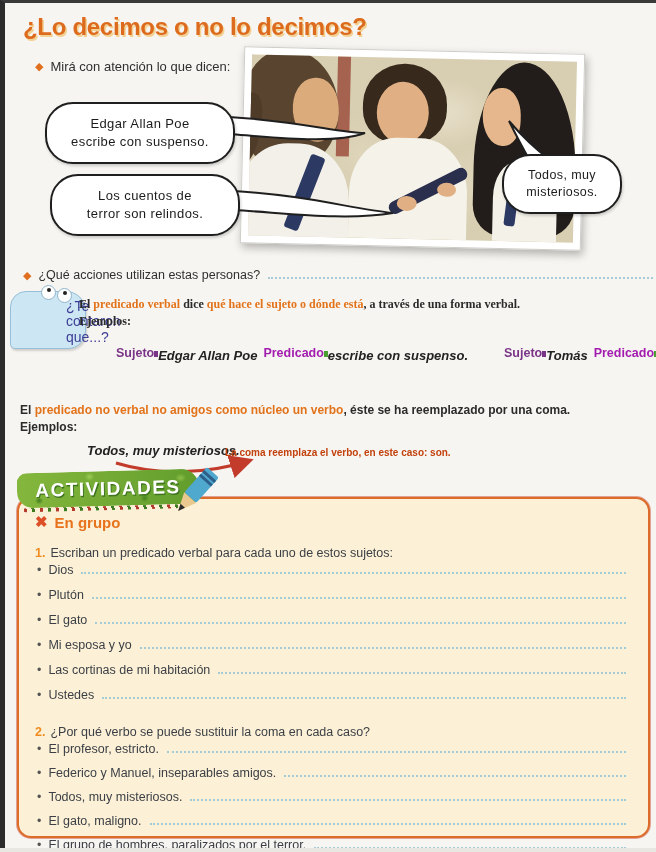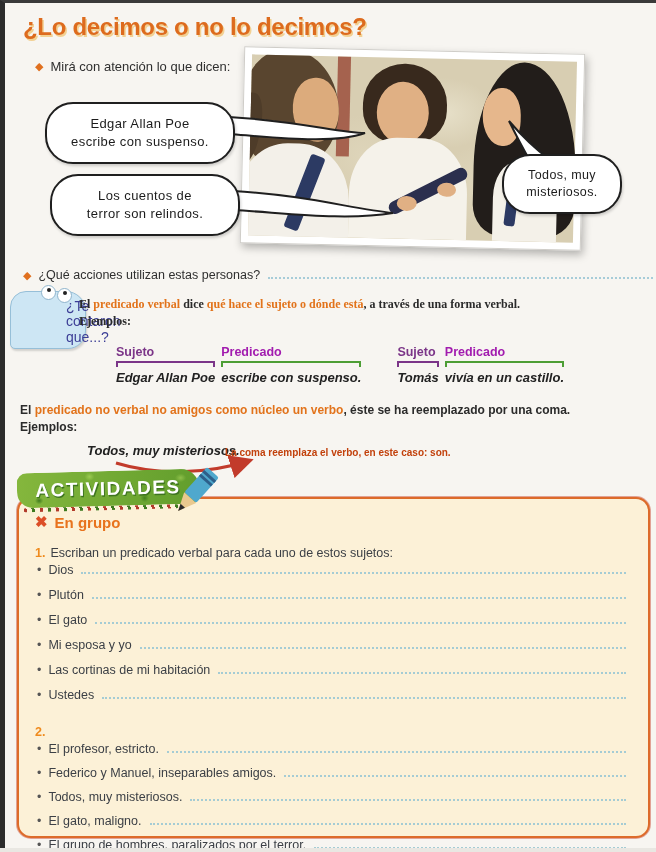--- a/index.html
+++ b/index.html
@@ -73,21 +73,21 @@
   .eye2{left:46px;top:-4px;}
   
   .theory{position:absolute;font-size:12px;font-weight:bold;color:#2b2b2b;line-height:1.35;}
   .t1{left:74px;top:293px;width:560px;font-family:Liberation Serif, serif;}
   .t2{left:15px;top:399px;width:630px;}
   .hl{color:#e2731b;}
   .ejemplos{display:block;margin-top:1px;}
   
   .examples-row{position:absolute;left:108px;top:342px;display:flex;gap:30px;}
   .example-group{display:flex;}
-  .ex-col{display:flex;flex-direction:column;padding:0 3px;}
+  .ex-col{display:flex;align-items:center;padding:0 3px;}
   .ex-label{font-size:12.5px;font-weight:bold;margin-bottom:2px;}
   .lab-suj{color:#7b3588;}
   .lab-pred{color:#a21caf;}
   .bracket{width:100%;height:6px;box-sizing:border-box;border-style:solid;border-width:2px 2px 0 2px;}
   .br-suj{border-color:#7b3588;}
   .br-pred{border-color:#4d9e35;}
   .ex-text{font-size:13px;font-weight:bold;font-style:italic;color:#222;margin-top:3px;white-space:nowrap;}
   
   .nv-sentence{position:absolute;left:82px;top:440px;font-size:13px;font-weight:bold;font-style:italic;color:#222;}
   .nv-note{position:absolute;left:220px;top:444px;font-size:10px;font-weight:bold;color:#c2410c;}
@@ -295,20 +295,21 @@
         </div>
       <div class="act-row">
           <span class="bull">•</span>
           <span>Ustedes</span>
           <div class="dotline"></div>
         </div>
     </div>
 
     <div class="act-item">
       <span class="item-num">2.</span>
+      <span>¿Por qué verbo se puede sustituir la coma en cada caso?</span>
     </div>
     <div class="rows2">
       <div class="act-row">
           <span class="bull">•</span>
           <span>El profesor, estricto.</span>
           <div class="dotline"></div>
         </div>
       <div class="act-row">
           <span class="bull">•</span>
           <span>Federico y Manuel, inseparables amigos.</span>

